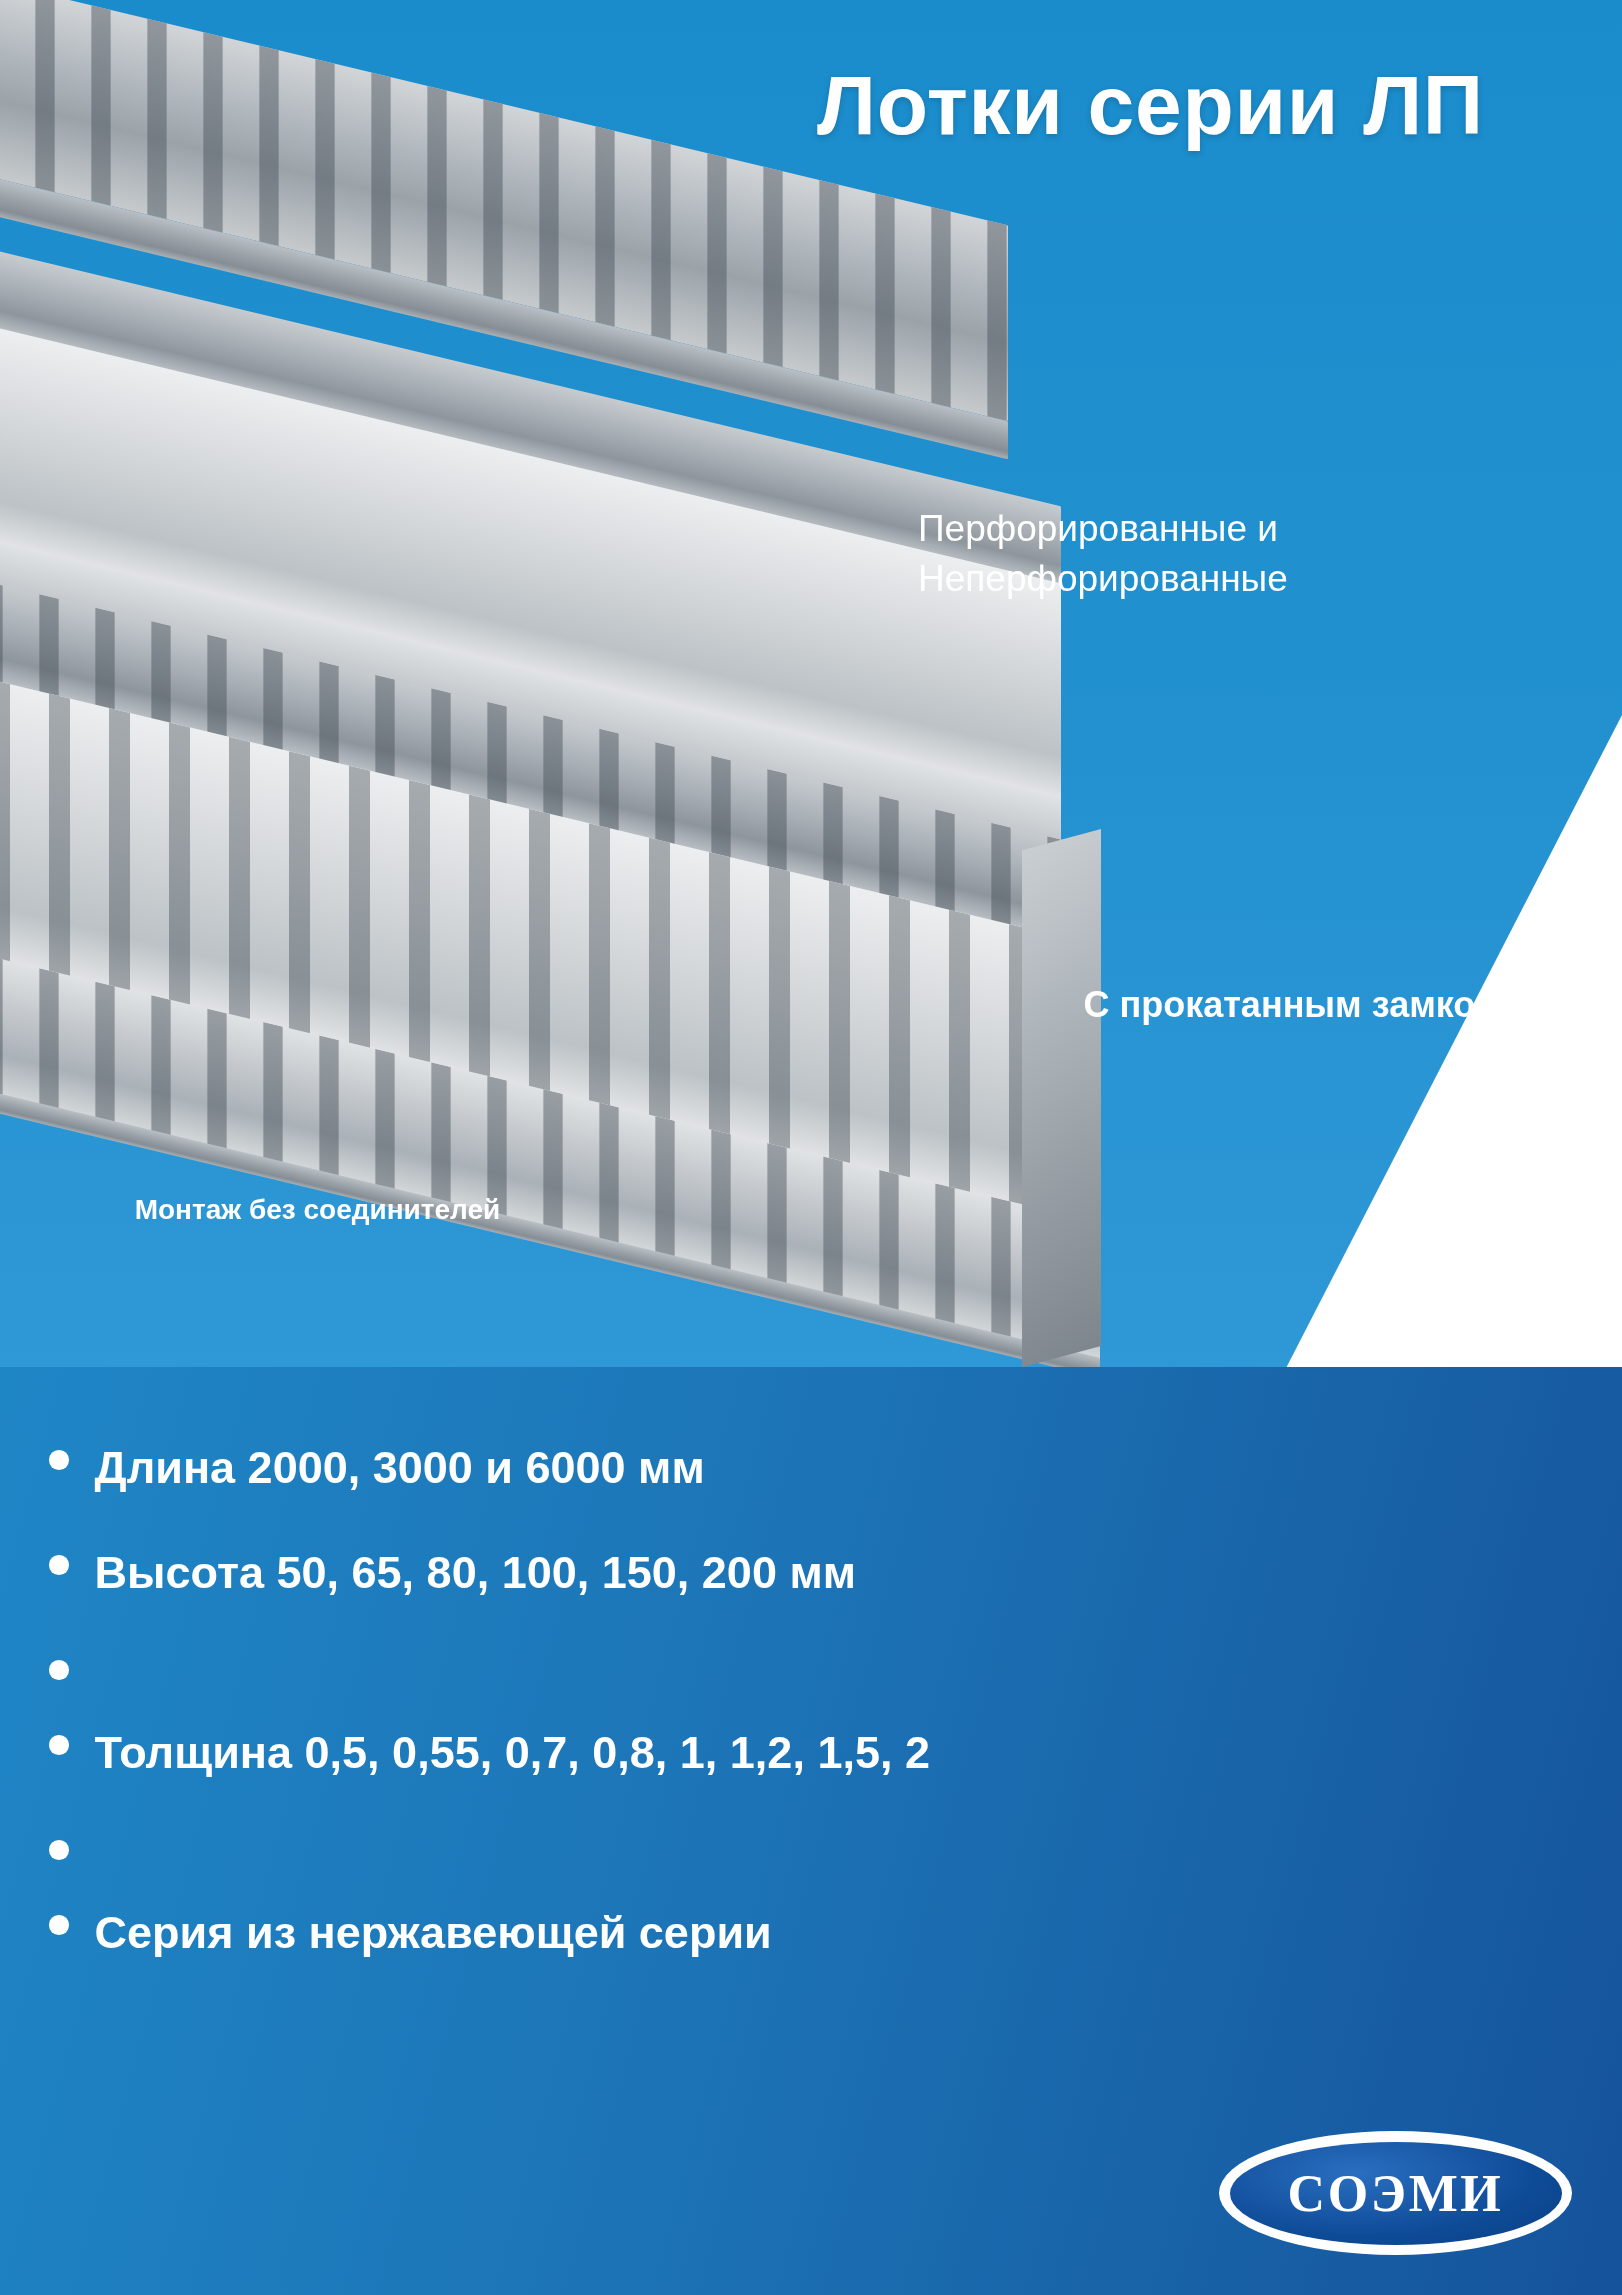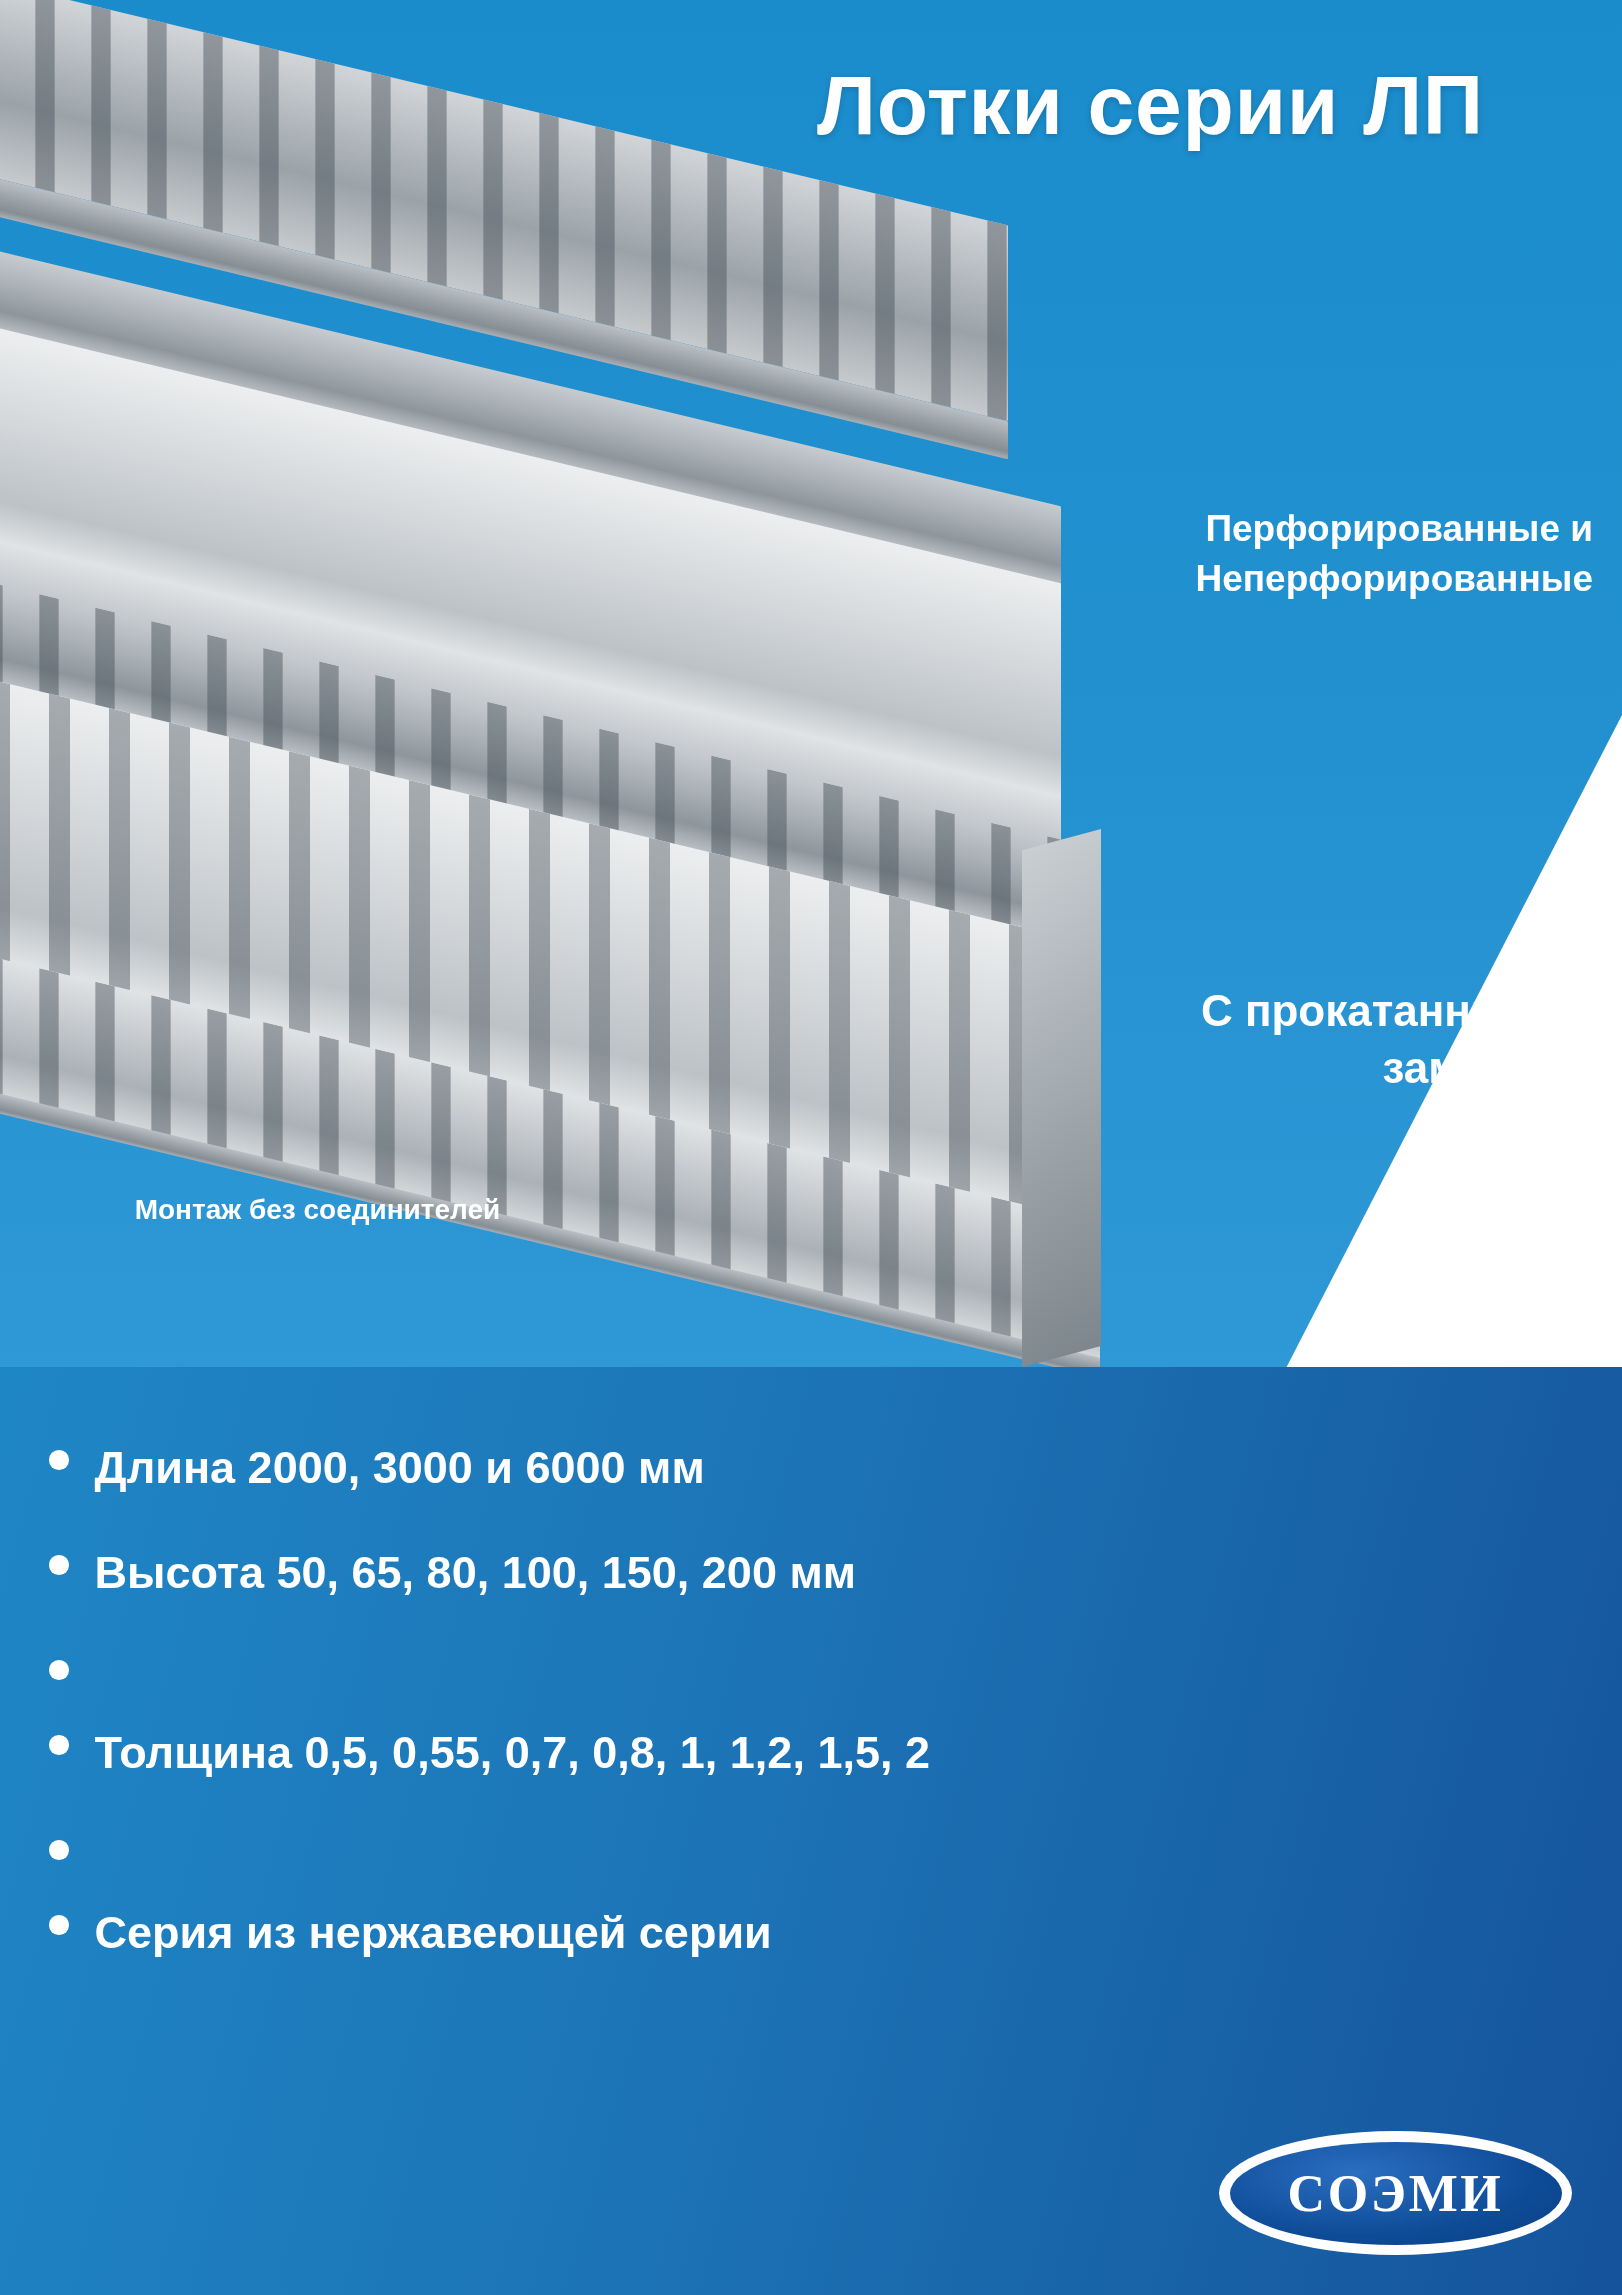--- a/index.html
+++ b/index.html
@@ -172,37 +172,37 @@
     text-align: center;
     color: #ffffff;
     font-size: 84px;
     font-weight: bold;
     line-height: 1.12;
     letter-spacing: 0.7px;
     text-shadow: 0 2px 6.5px rgba(0,0,0,.18);
   }
   .label-perf {
     position: absolute;
-    right: 30px;
+    right: 50px;
     top: 504px;
     width: 655px;
-    text-align: right;
+    text-align: left;
     color: #ffffff;
     font-size: 37px;
-    font-weight: bold;
+    font-weight: normal;
     line-height: 1.35;
   }
   .label-lock {
     position: absolute;
     right: 82px;
     top: 982px;
     width: 497px;
-    text-align: right;
-    color: #ffffff;
-    font-size: 44px;
+    text-align: center;
+    color: #ffffff;
+    font-size: 36px;
     font-weight: bold;
     line-height: 1.3;
   }
   .label-mount {
     position: absolute;
     left: 46px;
     top: 1191px;
     width: 543px;
     text-align: center;
     color: #ffffff;

